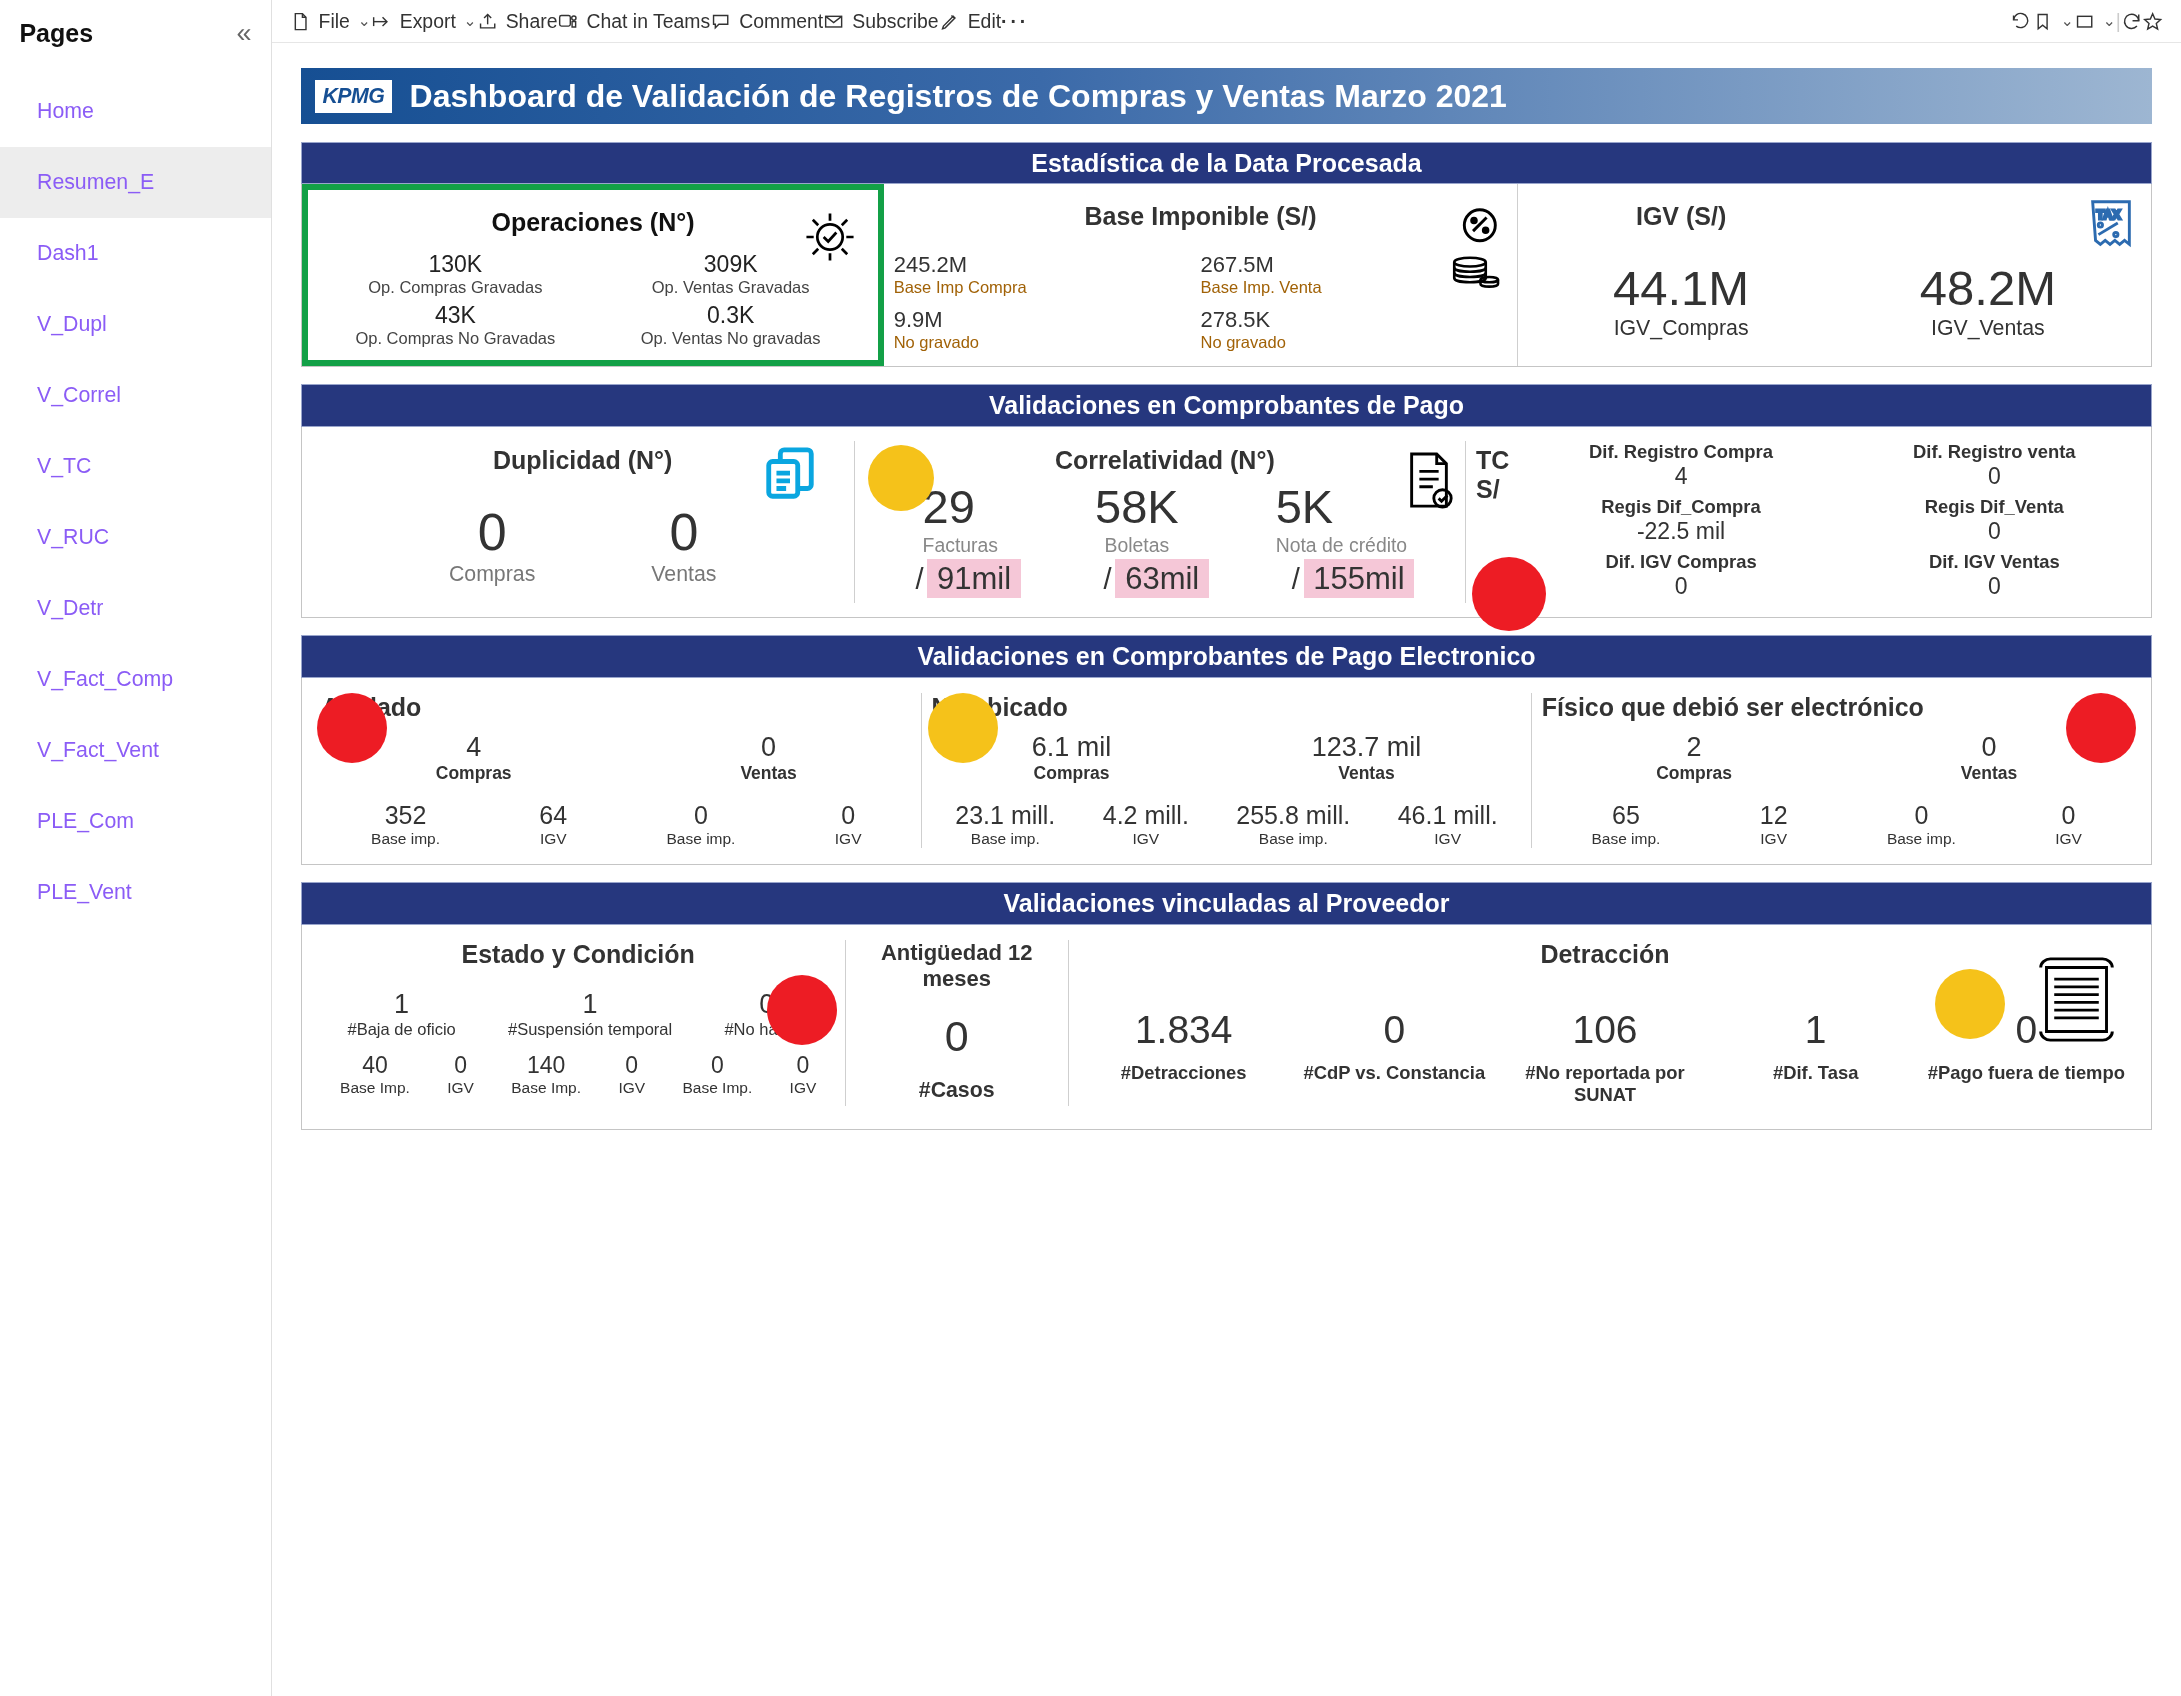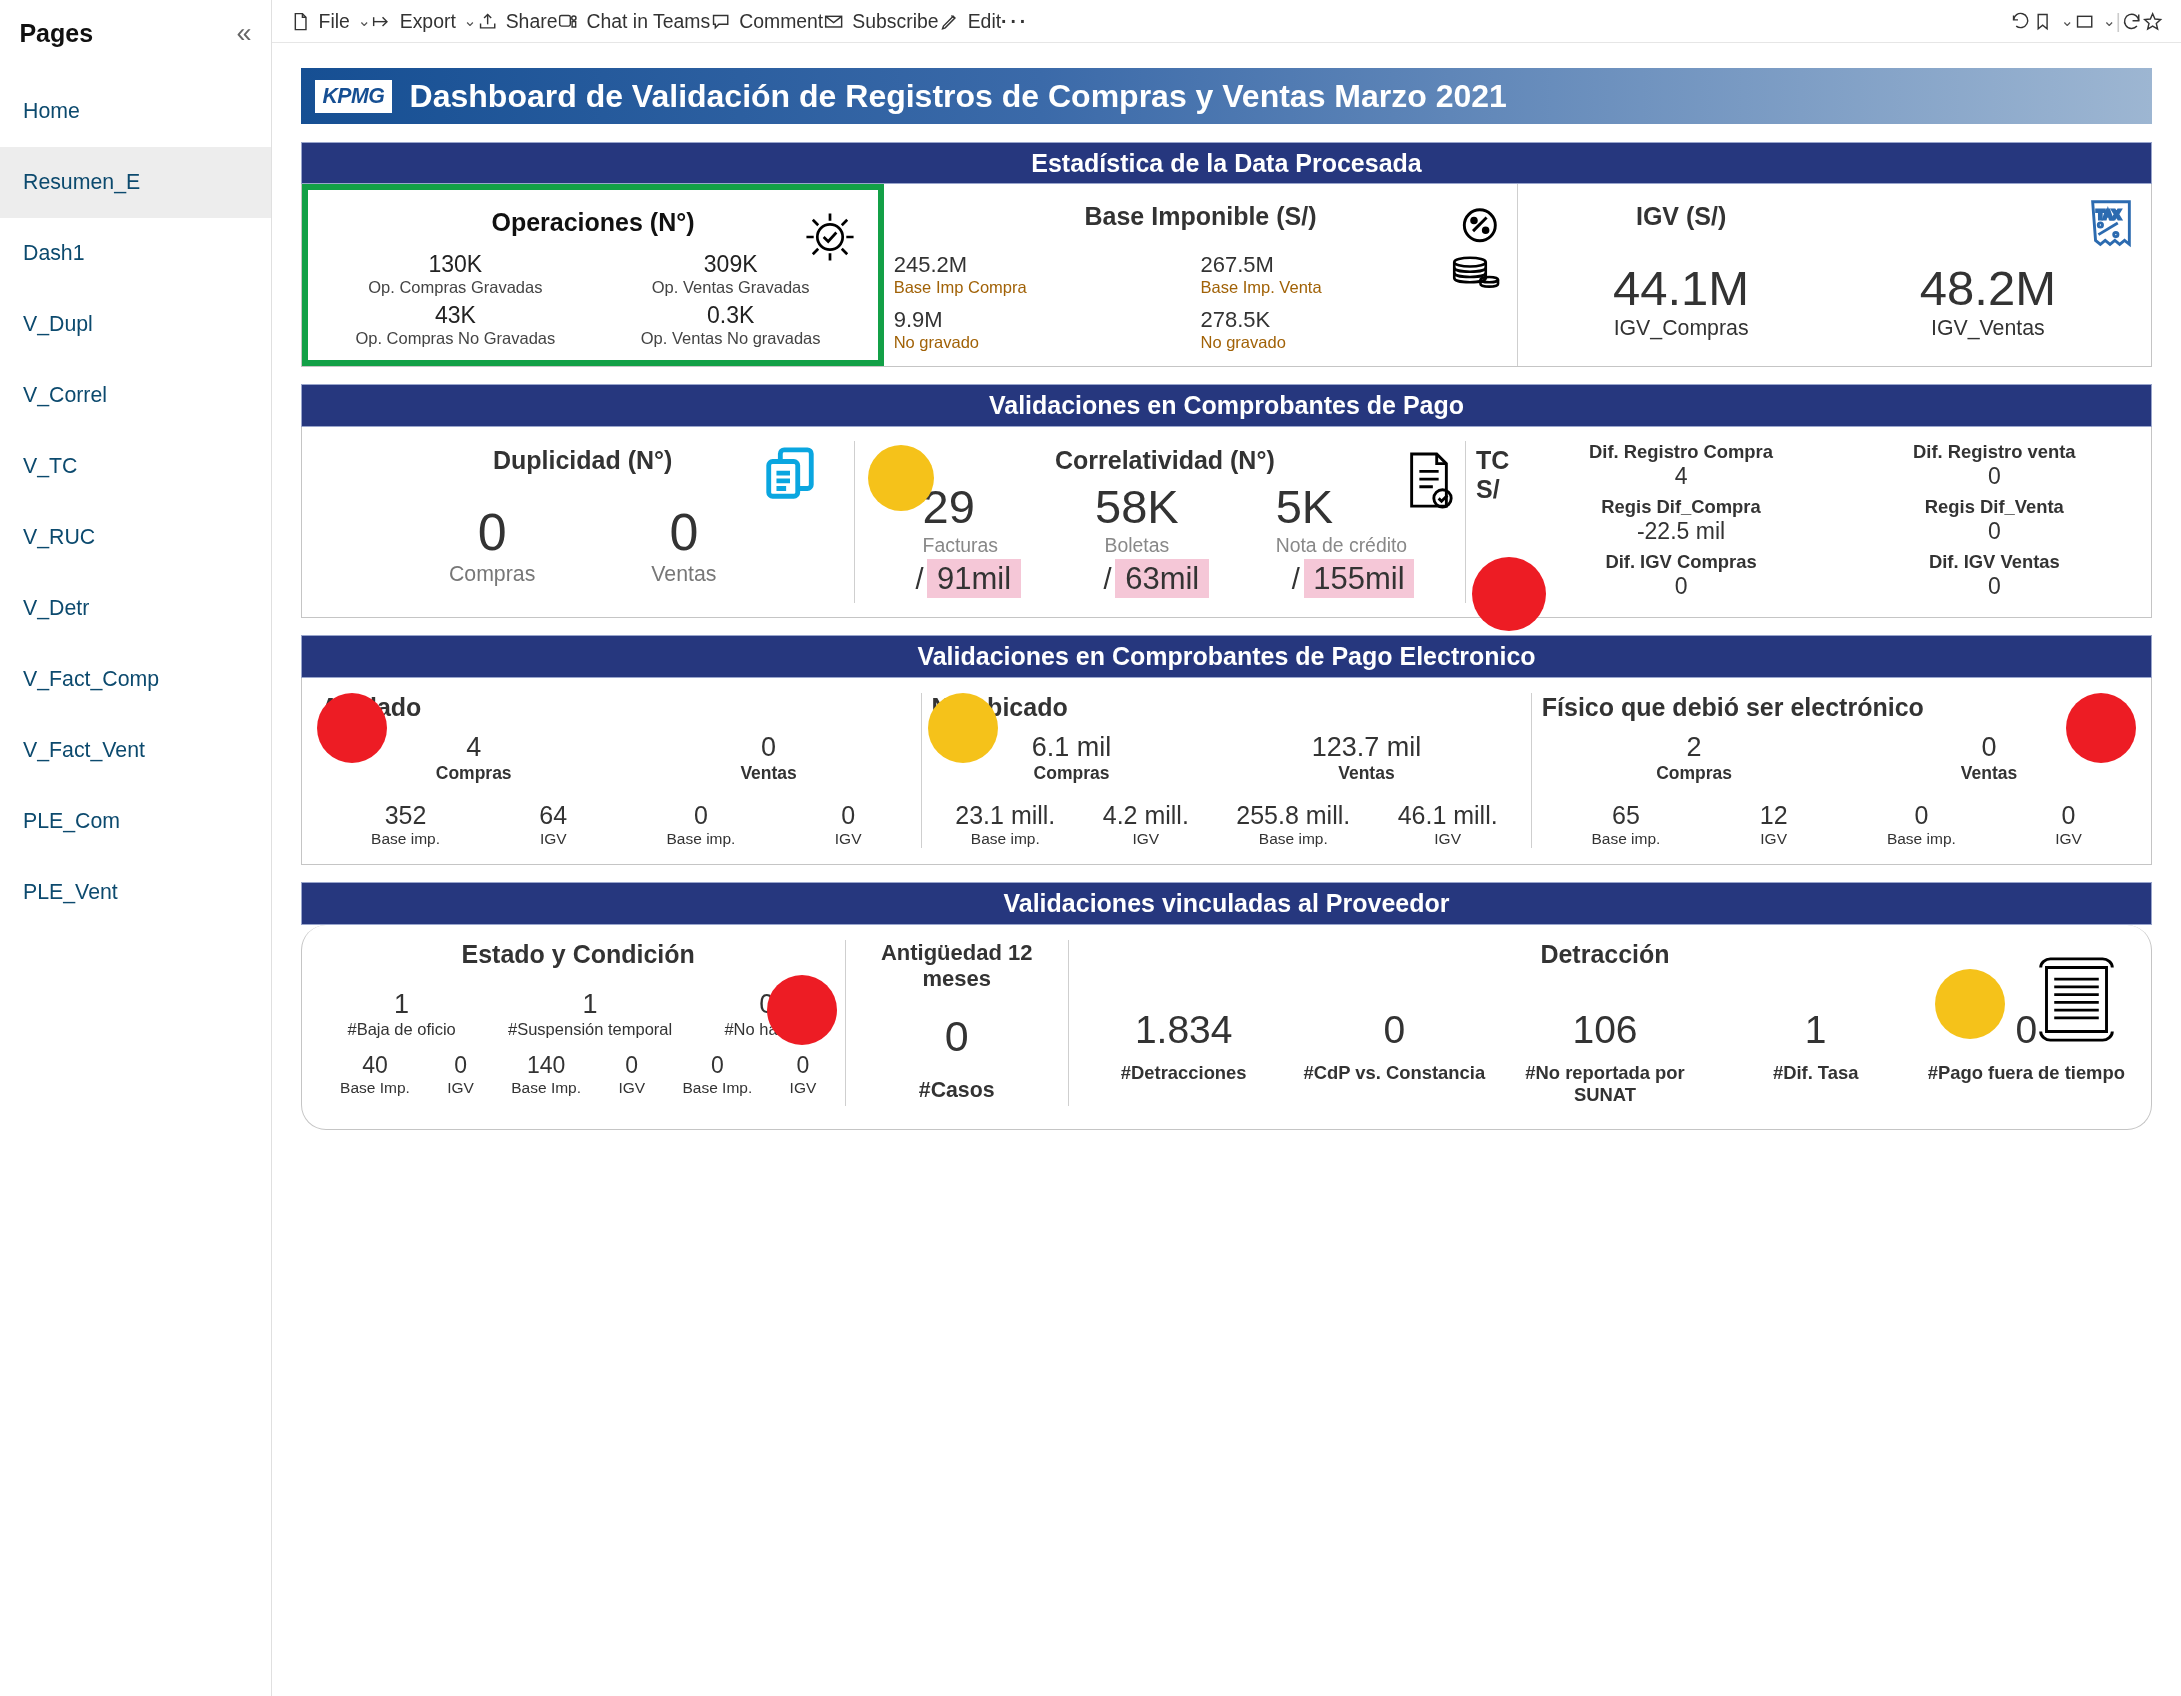--- a/index.html
+++ b/index.html
@@ -5,21 +5,21 @@
   * { box-sizing: border-box; margin: 0; padding: 0; }
   body { font-family: "Segoe UI", Arial, sans-serif; background: #fff; color: #333; font-size: 12.6px; overflow-x: auto; width: 2181px; }
   .app { display: flex; }
   
   
   .sidebar { width: 272px; border-right: 1px solid #e0e0e0; min-height: 1696px; background: #fff; flex-shrink: 0; }
   .sidebar-header { display:flex; justify-content:space-between; align-items:center; padding: 17.5px 19.4px 27px 19.4px; }
   .sidebar-title { font-size: 25px; font-weight: 700; color:#111; }
   .sidebar-collapse { font-size: 27px; color:#666; cursor:pointer; }
   .nav-list { list-style:none; }
-  .nav-item { padding: 23px 23px; font-size: 21.3px; color:#0c4a6e; cursor:pointer; }
+  .nav-item { padding: 23px 37px; font-size: 21.3px; color:#8b5cf6; cursor:pointer; }
   .nav-item.active { background:#ededed; font-weight:400; }
 
   
   .main { flex:1; display:flex; flex-direction:column; }
   .toolbar { display:flex; align-items:center; padding: 9.7px 17.5px; border-bottom:1px solid #e6e6e6; font-size:19.4px; color:#333; }
   .toolbar .spacer { flex:1; }
   .toolbar .btn { display:flex; align-items:center; gap:7.8px; cursor:pointer; }
   .toolbar svg { width:21.3px; height:21.3px; }
   .toolbar .chev { font-size:15.5px; color:#555; }
   .more-dots { letter-spacing:2.9px; font-weight:700; }
@@ -93,21 +93,21 @@
   .s3-dot { width:70px; height:70px; border-radius:50%; position:absolute; top:0; }
   .s3-head { font-size:25px; font-weight:700; text-align:left; margin-bottom:9.7px; }
   .s3-row { display:flex; justify-content:space-around; text-align:center; }
   .s3-v { font-size:27px; }
   .s3-l { font-size:17.5px; color:#333; font-weight:600; }
   .s3-row2 { display:flex; justify-content:space-around; text-align:center; margin-top:17.5px; }
   .s3-n { font-size:25px; }
   .s3-sm { font-size:15.5px; color:#333; }
 
   
-  .sec4 { display:flex; padding:15.5px 9.7px 23px;border-radius:25px; }
+  .sec4 { display:flex; padding:15.5px 9.7px 23px; }
   .s4a { flex:0 0 534px; border-right:1.9px solid #cfcfcf; position:relative; padding:0 9.7px; }
   .s4a-dot { position:absolute; right:7.8px; top:35px; width:70px; height:70px; border-radius:50%; background:#ed1c24; }
   .s4a-head { font-size:25px; font-weight:700; text-align:center; margin-bottom:19.4px; }
   .s4a-row { display:flex; justify-content:space-around; text-align:center; }
   .s4a-val { font-size:27px; }
   .s4a-l { font-size:16.5px; }
   .s4a-row2 { display:flex; justify-content:space-around; text-align:center; margin-top:13.6px; }
   .s4a-n { font-size:23px; }
   .s4a-sm { font-size:15.5px; }
 

